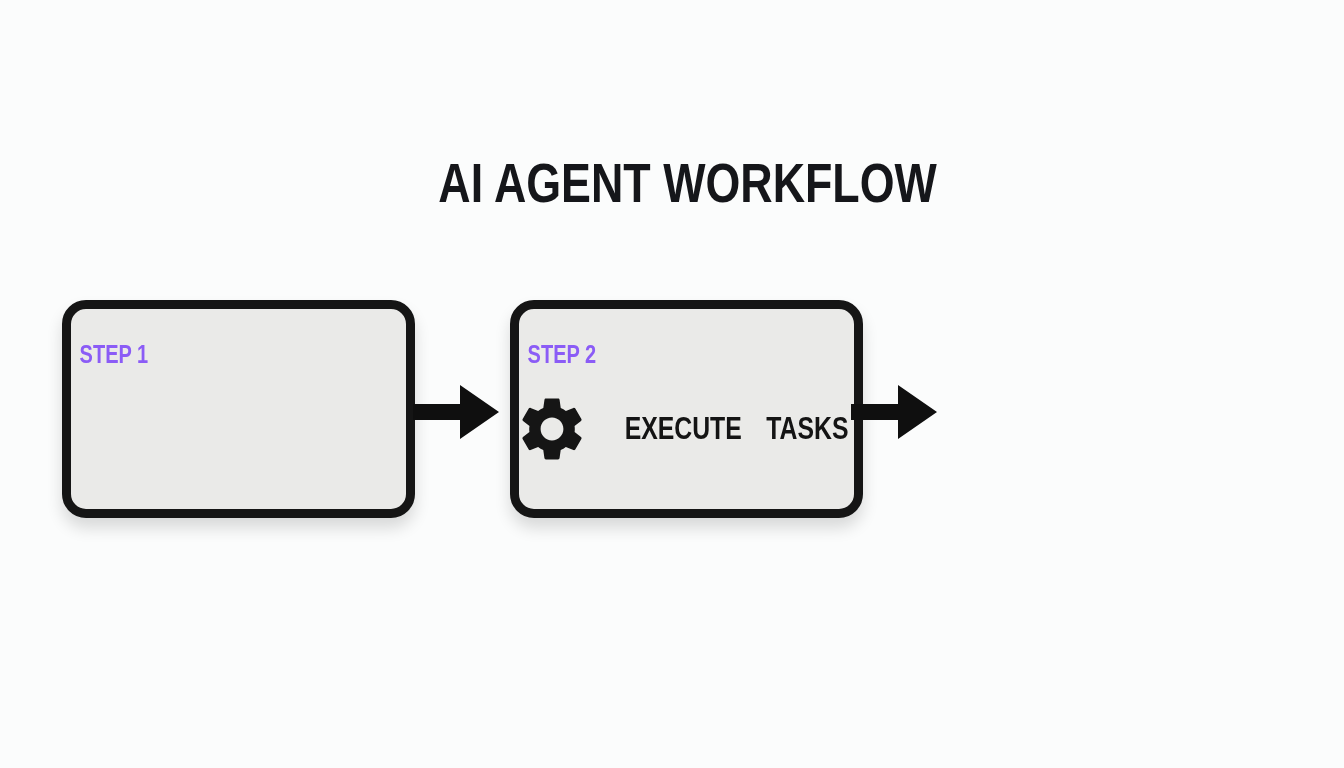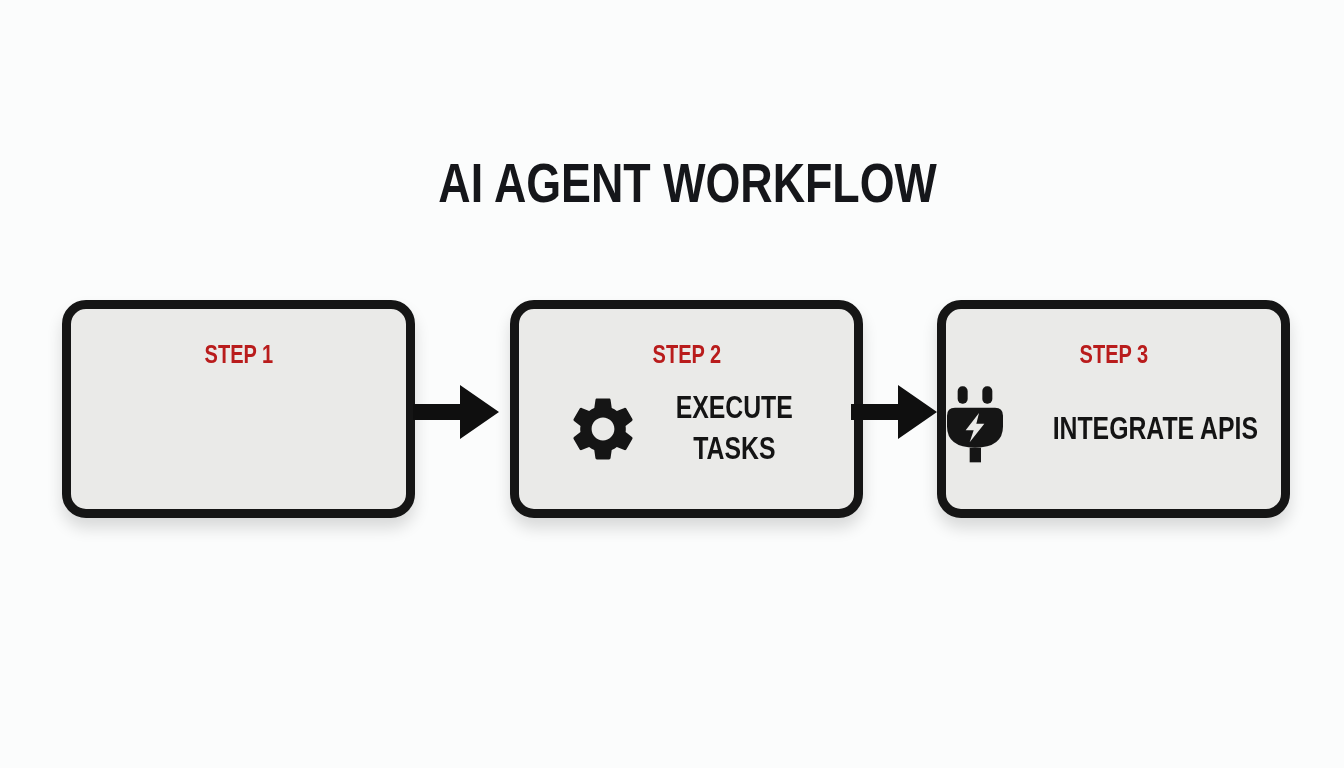--- a/index.html
+++ b/index.html
@@ -27,31 +27,31 @@
     background:#eaeae8;
     border:9px solid #151515;
     border-radius:24px;
     box-shadow:0 10px 16px rgba(0,0,0,0.14);
   }
   .box-1{left:62px;}
   .box-2{left:499px;margin-left:11px;}
   .box-3{left:937px;}
 
   .step-label{
-    margin-top:31px;text-align:center;
-    font-size:25px;font-weight:700;color:#b91c1c;
+    margin-top:31px;
+    font-size:25px;font-weight:700;color:#8b5cf6;
   }
   .content{
     position:absolute;top:72px;left:0;right:0;height:96px;
     display:flex;align-items:center;justify-content:center;gap:20px;
   }
   .step-title{
     font-size:31px;font-weight:700;color:#141414;line-height:1.32;text-align:center;
   }
-  .title-lines{display:flex;flex-direction:column;align-items:center;}
+  .title-lines{display:flex;flex-direction:row;align-items:center;}
 
   .icon{display:inline-flex;align-items:center;justify-content:center;}
 
   .arrow{
     position:absolute;top:374px;width:86px;height:76px;
   }
   .arrow-1{left:413px;}
   .arrow-2{left:851px;}
   .arrow svg{display:block;}
 </style>
@@ -86,29 +86,14 @@
       </span>
     </div>
   </section>
 
   <div class="arrow arrow-2">
     <svg width="86" height="76" viewBox="0 0 86 76">
       <polygon points="0,30 47,30 47,11 86,38 47,65 47,46 0,46" fill="#0f0f0f"></polygon>
     </svg>
   </div>
 
-  <section class="step-box box-3">
-    <div class="step-label"><span class="cond">STEP 3</span></div>
-    <div class="content">
-      <span class="icon">
-        <svg width="64" height="88" viewBox="0 0 48 66">
-          <rect x="11" y="1" width="7.5" height="13" rx="3.5" fill="#151515"></rect>
-          <rect x="29.5" y="1" width="7.5" height="13" rx="3.5" fill="#151515"></rect>
-          <path d="M9 17 L39 17 Q45 17 45 23 L45 31 Q45 47 24 47 Q3 47 3 31 L3 23 Q3 17 9 17 Z" fill="#151515"></path>
-          <path d="M27 21 L17 34 L23 34 L20 43 L31 29 L25 29 Z" fill="#eaeae8"></path>
-          <rect x="20" y="47" width="8.5" height="11" fill="#151515"></rect>
-        </svg>
-      </span>
-      <span class="step-title cond">INTEGRATE APIS</span>
-    </div>
-  </section>
 
 </div>
 
 </body></html>

